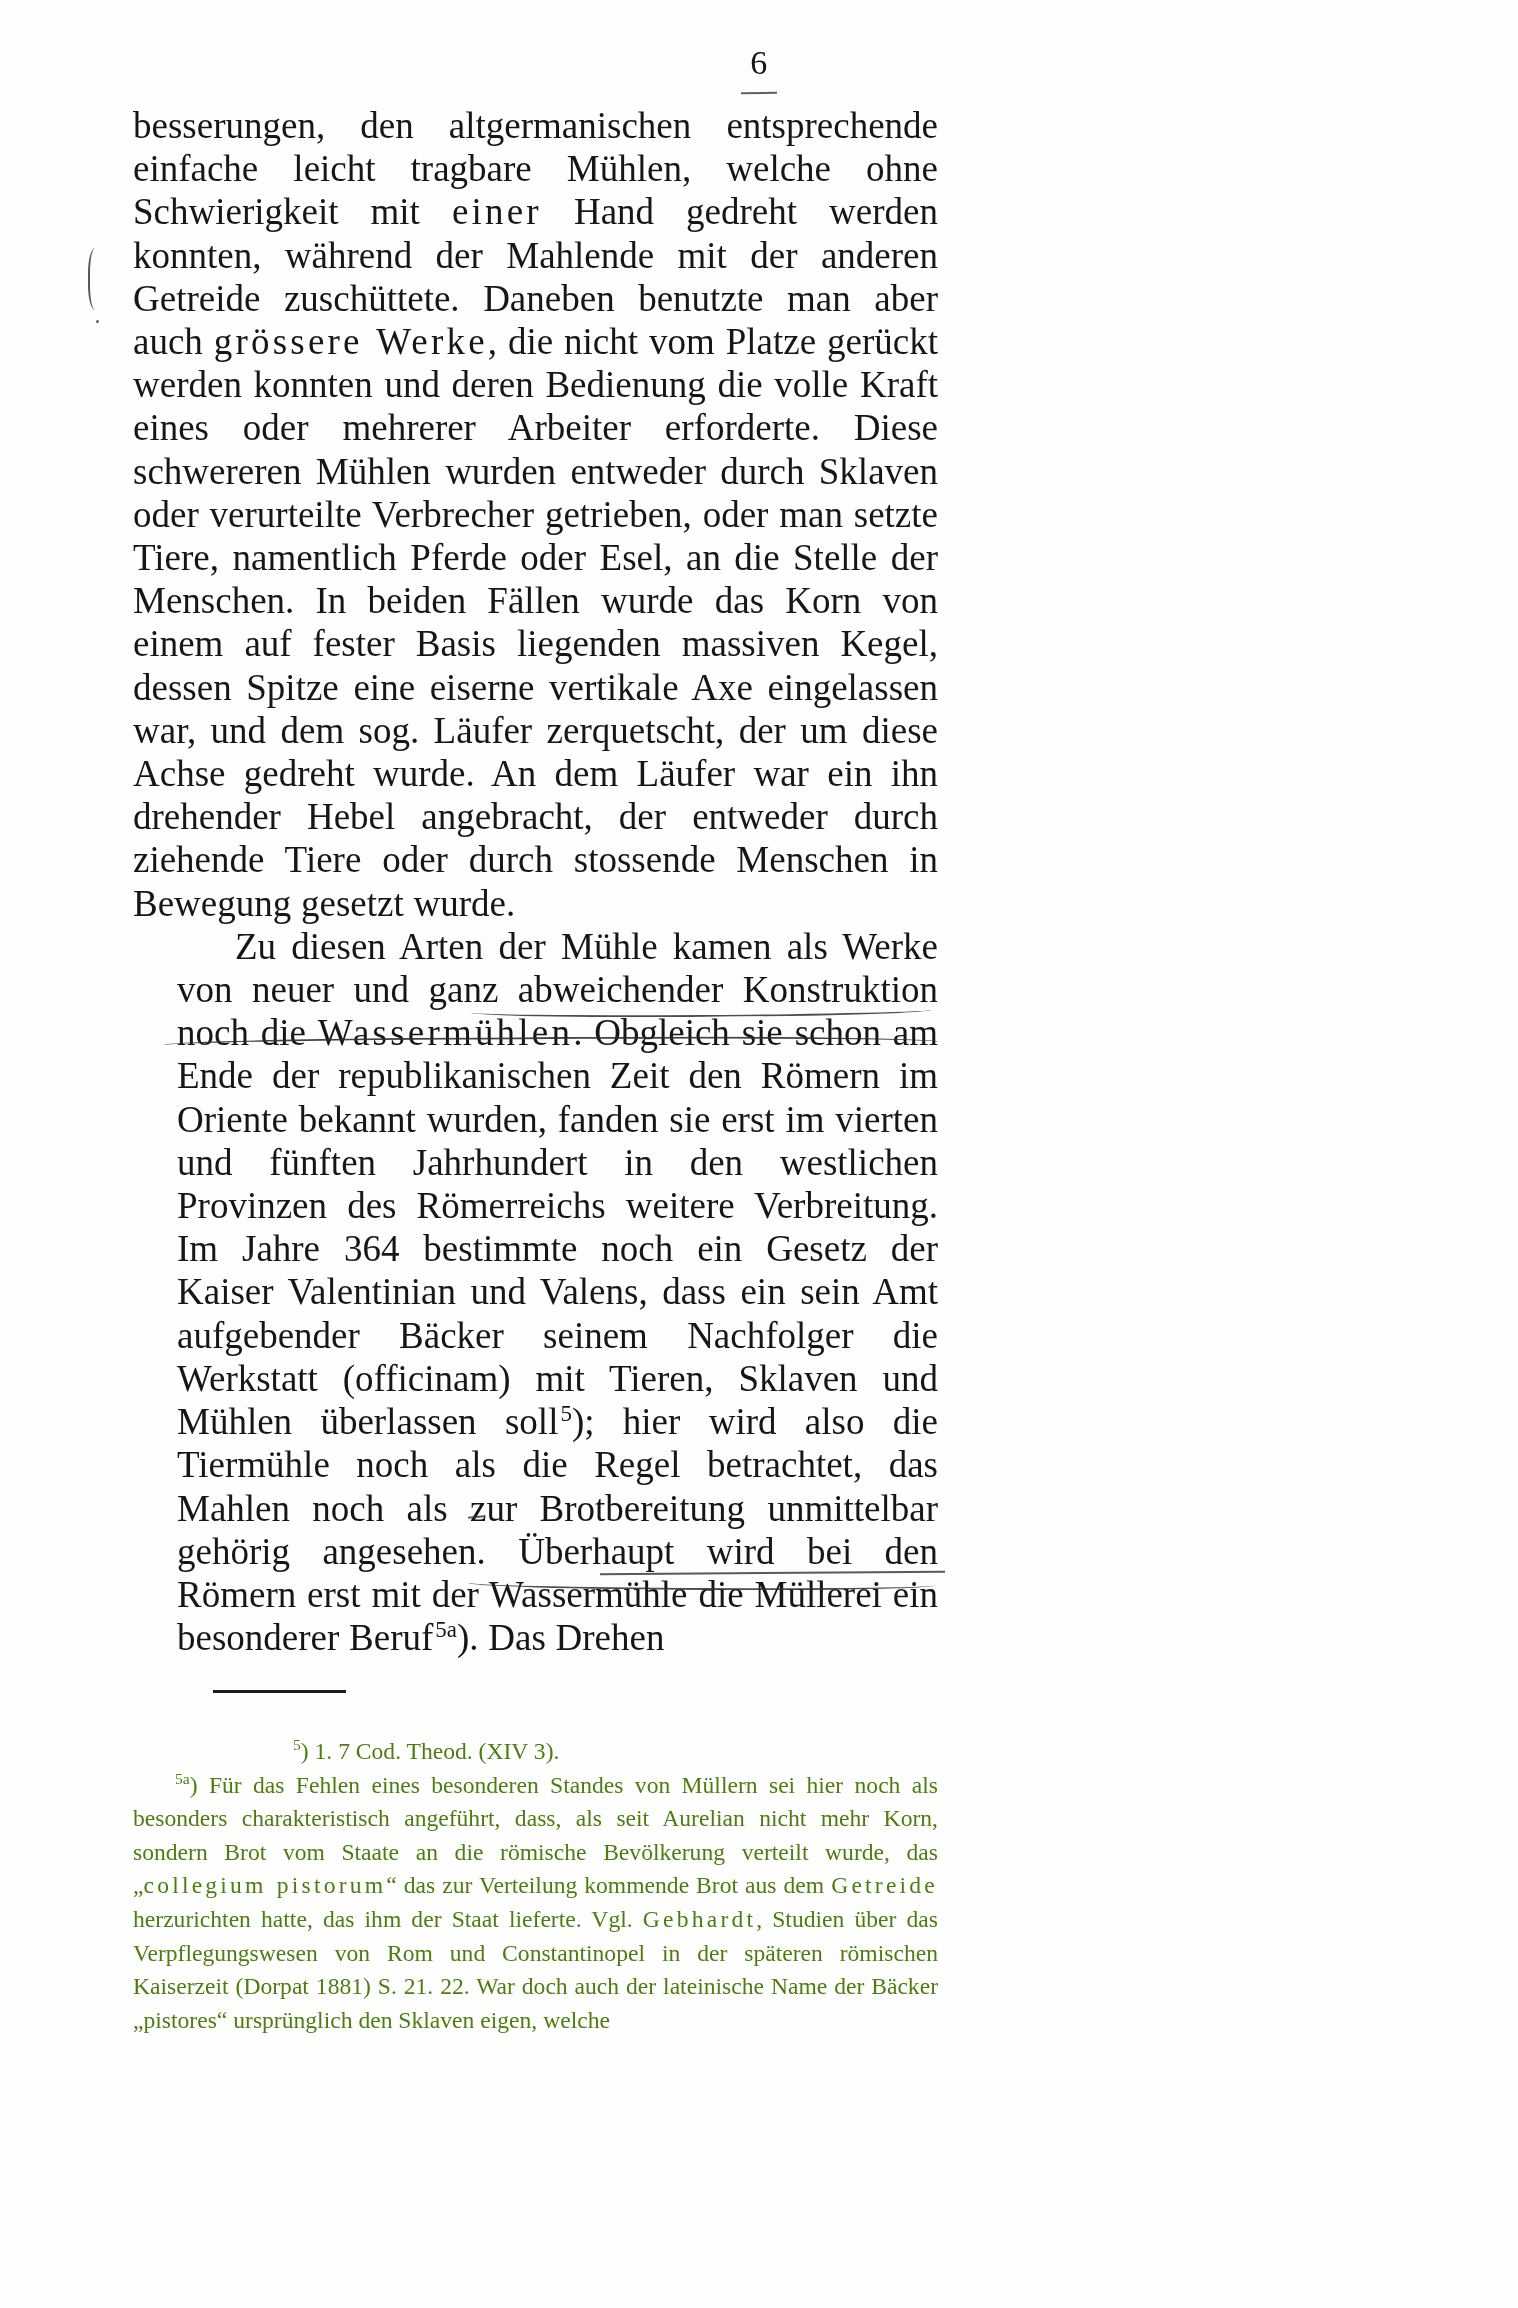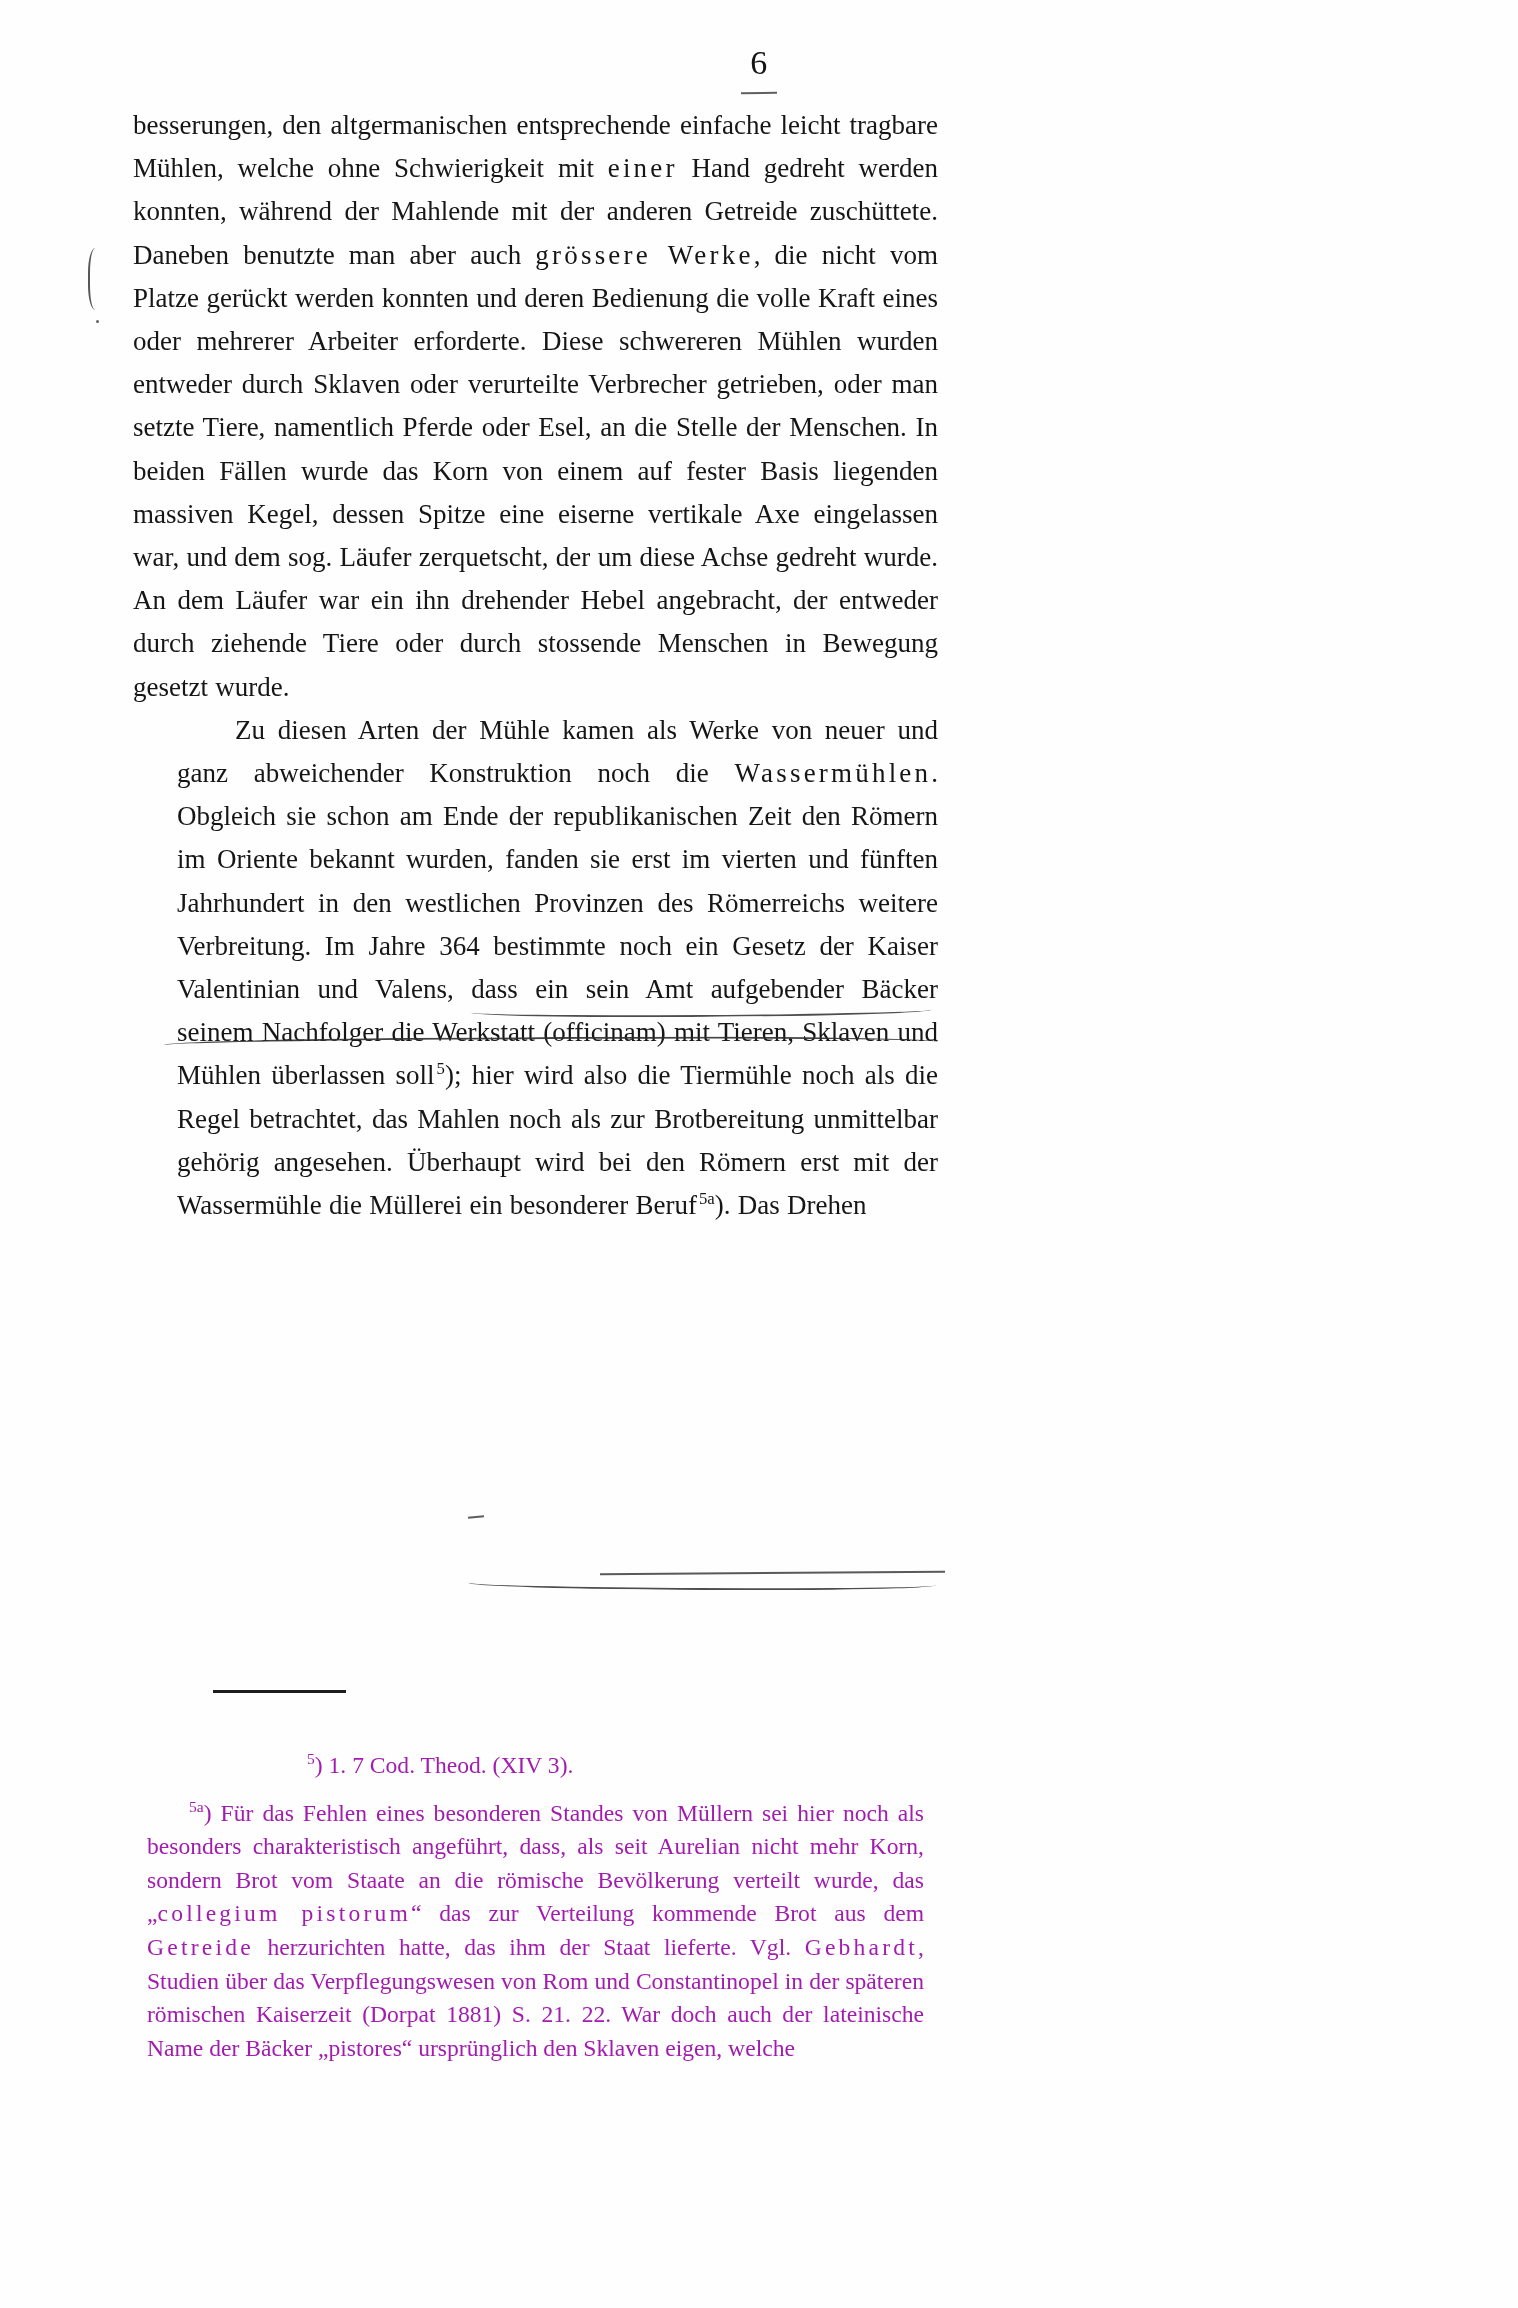--- a/index.html
+++ b/index.html
@@ -45,21 +45,21 @@
 
   
   .textblock {
     position: absolute;
     left: 133px;
     top: 104px;
     width: 805px;
   }
   p.body {
     margin: 0;
-    font-size: 27px;
+    font-size: 37px;
     line-height: 43.2px;
     text-align: justify;
     text-align-last: left;
     color: #161616;
     word-spacing: 0.5px;
   }
   p.body.indent { text-indent: 58px; margin-left: 44px; }
 
   .sp { letter-spacing: 3.2px; }      
   sup.fn {
@@ -151,26 +151,26 @@
     height: 3px;
     background: #1d1d1d;
   }
   .footnotes {
     position: absolute;
     left: 133px;
     top: 1735px;
     width: 805px;
   }
   p.fnote {
-    margin: 14px;
+    margin: 0;
     font-size: 23.6px;
     line-height: 33.6px;
     text-align: justify;
     text-align-last: left;
-    color: #a21caf;
+    color: #4d7c0f;
   }
   p.fnote.first { text-indent: 0; padding-left: 160px; }
   p.fnote.second { text-indent: 42px; }
   .fnmark {
     font-size: 0.66em;
     vertical-align: super;
     line-height: 0;
   }
 </style>
 </head>

